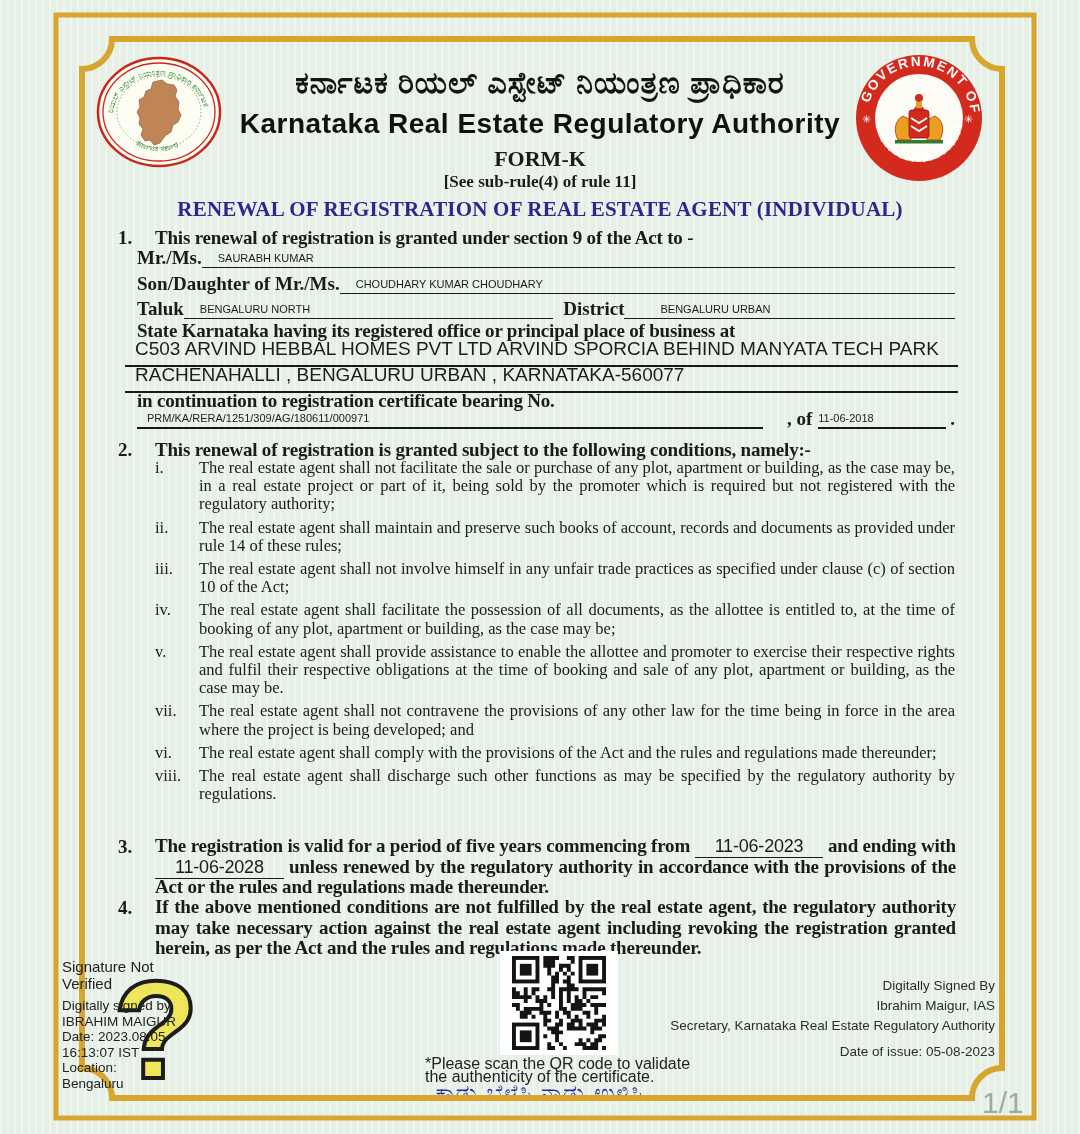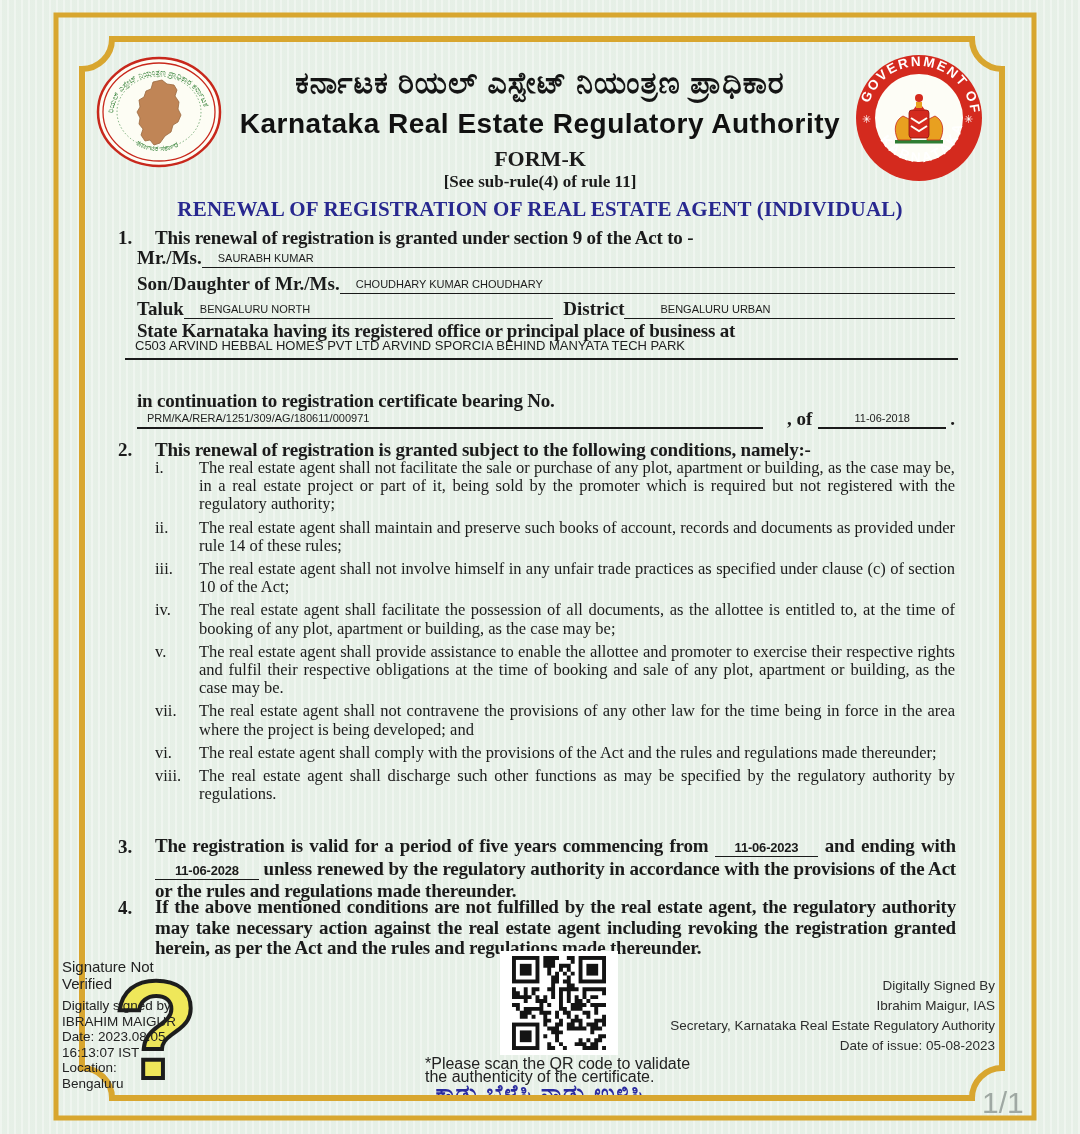--- a/index.html
+++ b/index.html
@@ -29,38 +29,38 @@
   
   .sec{ position:absolute; left:118px; width:838px; display:grid; grid-template-columns:37px 1fr; }
   .sec .num{ font-family:"Liberation Serif", serif; font-weight:bold; font-size:19px; color:#1b1b1b; }
   .sec .txt{ font-family:"Liberation Serif", serif; font-weight:bold; font-size:19px; color:#1b1b1b; letter-spacing:-0.2px; }
   .just{ text-align:justify; line-height:20.5px; }
 
   
   .row{ position:absolute; left:137px; width:818px; display:flex; align-items:flex-end; }
   .lbl{ font-family:"Liberation Serif", serif; font-weight:bold; font-size:19px; color:#1b1b1b; white-space:nowrap; line-height:1; padding-bottom:1px; }
   .fill{ flex:1; border-bottom:1.5px solid #1a1a1a; font-family:"Liberation Sans", sans-serif; font-size:11px; color:#1d1d1d; padding:0 0 3px 16px; white-space:nowrap; overflow:hidden; }
-  .uline{ position:absolute; left:125px; width:833px; border-bottom:2.5px solid #1a1a1a; font-family:"Liberation Sans", sans-serif; font-size:13px; color:#1d1d1d; padding:0 0 5px 10px; white-space:nowrap; }
-  .inline-val{ font-family:"Liberation Sans", sans-serif; font-weight:bold; font-size:13px; border-bottom:1.5px solid #1a1a1a; padding:0 20px 1px 20px; white-space:nowrap; }
+  .uline{ position:absolute; left:125px; width:833px; border-bottom:2.5px solid #1a1a1a; font-family:"Liberation Sans", sans-serif; font-size:19px; color:#1d1d1d; padding:0 0 5px 10px; white-space:nowrap; }
+  .inline-val{ font-family:"Liberation Sans", sans-serif; font-weight:normal; font-size:18px; border-bottom:1.5px solid #1a1a1a; padding:0 20px 1px 20px; white-space:nowrap; }
 
   
   .conds{ position:absolute; left:155px; top:459px; width:800px; display:flex; flex-direction:column; row-gap:5px; }
   .cond{ display:grid; grid-template-columns:44px 1fr; }
   .cond .rn{ font-size:16.5px; line-height:18.2px; color:#1b1b1b; }
   .cond .ct{ font-size:16.5px; line-height:18.2px; color:#1b1b1b; text-align:justify; }
 
   
   .sigblock{ left:62px; top:958px; width:138px; font-family:"Liberation Sans", sans-serif; color:#222; z-index:3; }
   .sig-status{ font-size:15px; line-height:17px; margin-bottom:6px; }
   .sig-line{ font-size:13.5px; line-height:15.5px; }
   .qrbox{ left:500px; top:951px; z-index:2; }
   .qr-caption{ left:425px; top:1057px; width:270px; text-align:left; font-family:"Liberation Sans", sans-serif; font-size:16px; line-height:13px; color:#222; }
   .issuer{ left:555px; top:976px; width:440px; text-align:right; font-family:"Liberation Sans", sans-serif; font-size:13.5px; line-height:20px; color:#2c2c2c; }
-  .issue-date{ margin-top:0; }
-  .slogan{ top:1080px; font-family:"Liberation Sans", sans-serif; font-weight:bold; font-size:22px; color:#2b2ba0; letter-spacing:2px; }
+  .issue-date{ margin-top:6px; }
+  .slogan{ top:1080px; font-family:"Liberation Sans", sans-serif; font-weight:normal; font-size:22px; color:#2b2ba0; letter-spacing:2px; }
   .pagenum{ left:982px; top:1086px; font-family:"Liberation Sans", sans-serif; font-size:30px; color:#9fa8a3; z-index:4; }
 </style>
 </head>
 <body>
 
 <div class="page">
 
   <svg class="abs" style="left:0;top:0;z-index:1" width="1080" height="1134" viewBox="0 0 1080 1134">
     <rect x="56" y="15" width="978" height="1103" fill="none" stroke="#d8a62f" stroke-width="5"></rect>
     <path d="M112,39 H972 A30 30 0 0 0 1002,69 V1068 A30 30 0 0 0 972,1098 H112 A30 30 0 0 0 82,1068 V69 A30 30 0 0 0 112,39 Z" fill="none" stroke="#d8a62f" stroke-width="6"></path>
@@ -135,27 +135,28 @@
   <div class="row" style="top:299px">
     <span class="lbl">Taluk</span>
     <span class="fill" style="flex:1.2">BENGALURU NORTH</span>
     <span class="lbl" style="margin-left:10px">District</span>
     <span class="fill" style="flex:1; padding-left:36px">BENGALURU URBAN</span>
   </div>
 
   <div class="abs serifB" style="left:137px;top:320px;font-size:19px;letter-spacing:-0.2px">State Karnataka having its registered office or principal place of business at</div>
 
   <div class="uline" style="top:338px">C503  ARVIND HEBBAL HOMES PVT LTD ARVIND SPORCIA BEHIND MANYATA TECH PARK</div>
+  <div class="uline" style="top:364px">RACHENAHALLI , BENGALURU URBAN , KARNATAKA-560077</div>
 
   <div class="abs serifB" style="left:137px;top:390px;font-size:19px;letter-spacing:-0.2px">in continuation to registration certificate bearing No.</div>
 
   <div class="row" style="top:409px">
     <span class="fill" style="border-bottom-width:2px;padding-left:10px">PRM/KA/RERA/1251/309/AG/180611/000971</span>
     <span class="lbl" style="margin:0 6px 0 24px">, of</span>
-    <span class="fill" style="flex:0 0 128px;border-bottom-width:2px;text-align:center;padding-left:0">11-06-2018</span>
+    <span class="fill" style="flex:0 0 128px;border-bottom-width:2px;text-align:left;padding-left:0">11-06-2018</span>
     <span class="lbl" style="margin-left:4px">.</span>
   </div>
 
   <div class="sec" style="top:439px">
     <span class="num">2.</span>
     <span class="txt">This renewal of registration is granted subject to the following conditions, namely:-</span>
   </div>
 
   <div class="conds">
     <div class="cond">

